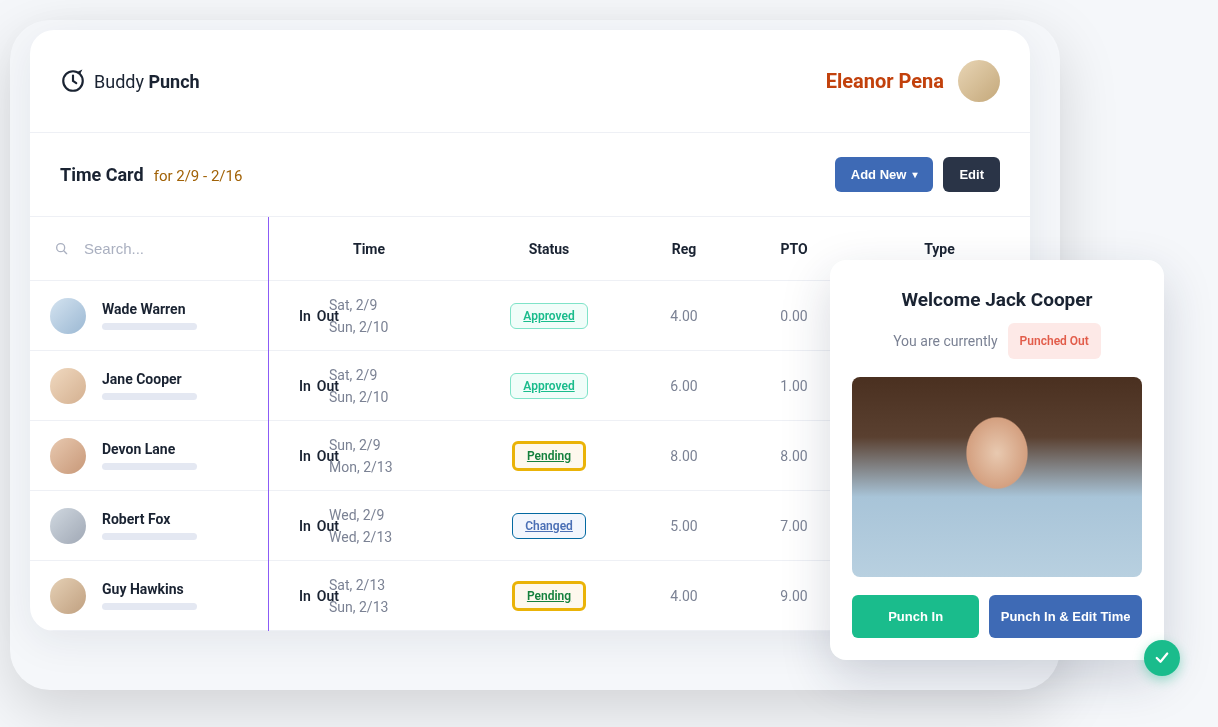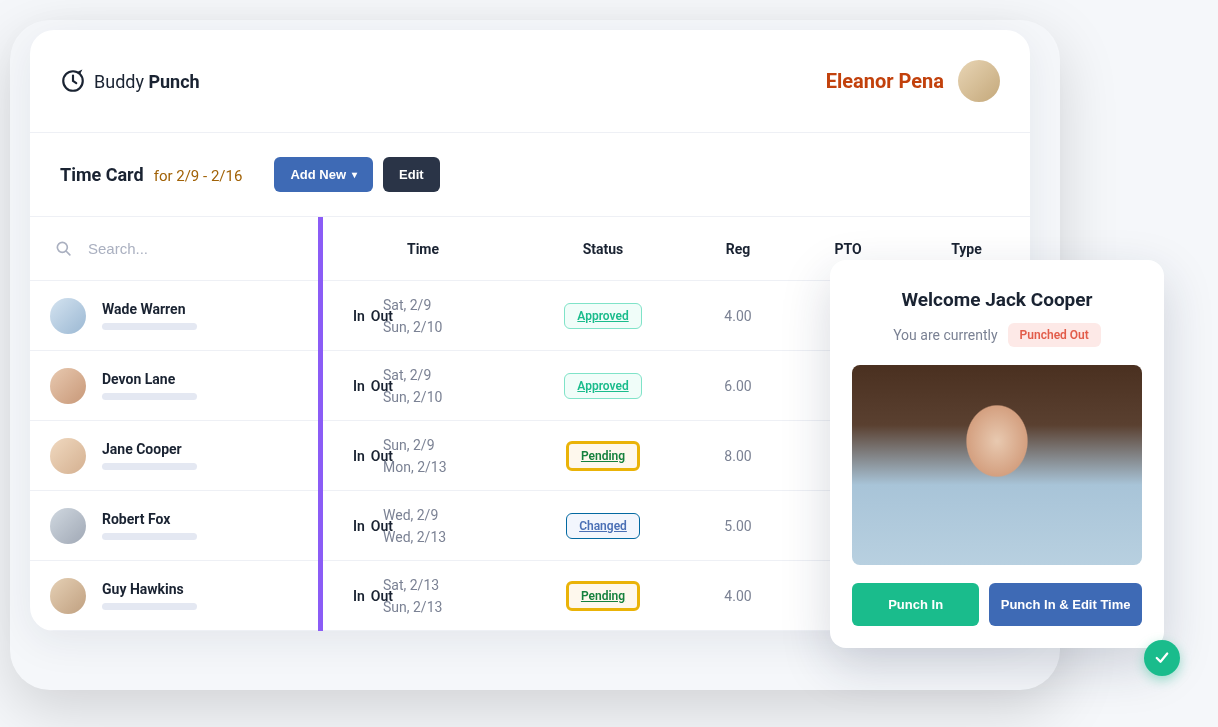--- a/index.html
+++ b/index.html
@@ -37,20 +37,21 @@
   }
   .logo { display: flex; align-items: center; gap: 8px; }
   .logo-text { font-size: 18px; font-weight: 400; color: #1a2332; }
   .logo-text strong { font-weight: 700; }
   .user-area { display: flex; align-items: center; gap: 14px; }
   .user-name { font-weight: 700; color: #c2410c; font-size: 20px; }
   .avatar { width: 42px; height: 42px; border-radius: 50%; background: linear-gradient(135deg,#e8d5b5,#c4a87a); }
   .title-row {
     display: flex;
     align-items: center;
+    justify-content: space-between;
     padding: 24px 30px;
     border: 1px solid #eef0f5;
     border-left: none;
     border-right: none;
     margin: 0 0 0 0;
   }
   .title-left { display: flex; align-items: baseline; gap: 10px; }
   .title-main { font-size: 18px; font-weight: 700; color: #1a2332; }
   .title-sub { font-size: 15px; color: #a16207; }
   .btn {
@@ -62,22 +63,22 @@
     cursor: pointer;
     display: inline-flex;
     align-items: center;
     gap: 6px;
   }
   .btn-primary { background: #3e6ab5; color: #fff; }
   .btn-dark { background: #2a3447; color: #fff; }
   .btn-group { display: flex; gap: 10px; margin-left: 32px; }
   .table-wrap { display: flex; }
   .sidebar-col {
-    width: 293px;
-    border-right: 5px solid #8b5cf6;
+    width: 239px;
+    border-right: 1px solid #8b5cf6;
   }
   .search-row {
     height: 64px;
     display: flex;
     align-items: center;
     gap: 14px;
     padding: 0 24px;
     border-bottom: 1px solid #eef0f5;
     color: #aab0c0;
   }
@@ -152,21 +153,21 @@
     left: 830px;
     width: 334px;
     background: #fff;
     border-radius: 16px;
     box-shadow: 0 18px 50px rgba(30,40,70,0.18);
     padding: 28px 22px 22px 22px;
     z-index: 5;
   }
   .float-title { font-size: 19px; font-weight: 700; color:#1a2332; text-align:center; }
   .float-sub { display:flex; align-items:center; justify-content:center; gap:10px; margin:12px 0 18px 0; font-size:14px; color:#7b8294; }
-  .punched-badge { background:#fde9e7; color:#e25c4a; padding:5px 12px; border-radius:6px; font-size:12px; font-weight:600; }
+  .punched-badge { background:#fde9e7; color:#e25c4a; padding:11px 12px; border-radius:6px; font-size:12px; font-weight:600; }
   .photo {
     width: 100%; height: 200px; border-radius: 8px;
     background:
       radial-gradient(ellipse 60px 70px at 50% 38%, #e8c9b0 0%, #d4a080 50%, transparent 52%),
       linear-gradient(180deg, #4a3020 0%, #5a4030 30%, #a8c4d8 60%, #b8d0e0 100%);
     position: relative;
   }
   .check-badge {
     position:absolute; right:-16px; top: 380px; width:36px; height:36px;
     border-radius:50%; background:#1abc8c; display:flex; align-items:center; justify-content:center;
@@ -225,30 +226,30 @@
         <input class="search-input" placeholder="Search..." style="">
       </div>
       <div class="person-row">
         <div class="person-av av1"></div>
         <div class="person-info">
           <span class="person-name">Wade Warren</span>
           <div class="person-bar"></div>
         </div>
       </div>
       <div class="person-row">
+        <div class="person-av av3"></div>
+        <div class="person-info">
+          <span class="person-name">Jane Cooper</span>
+          <div class="person-bar"></div>
+        </div>
+      </div>
+      <div class="person-row">
         <div class="person-av av2"></div>
         <div class="person-info">
           <span class="person-name">Devon Lane</span>
-          <div class="person-bar"></div>
-        </div>
-      </div>
-      <div class="person-row">
-        <div class="person-av av3"></div>
-        <div class="person-info">
-          <span class="person-name">Jane Cooper</span>
           <div class="person-bar"></div>
         </div>
       </div>
       <div class="person-row">
         <div class="person-av av4"></div>
         <div class="person-info">
           <span class="person-name">Robert Fox</span>
           <div class="person-bar"></div>
         </div>
       </div>

